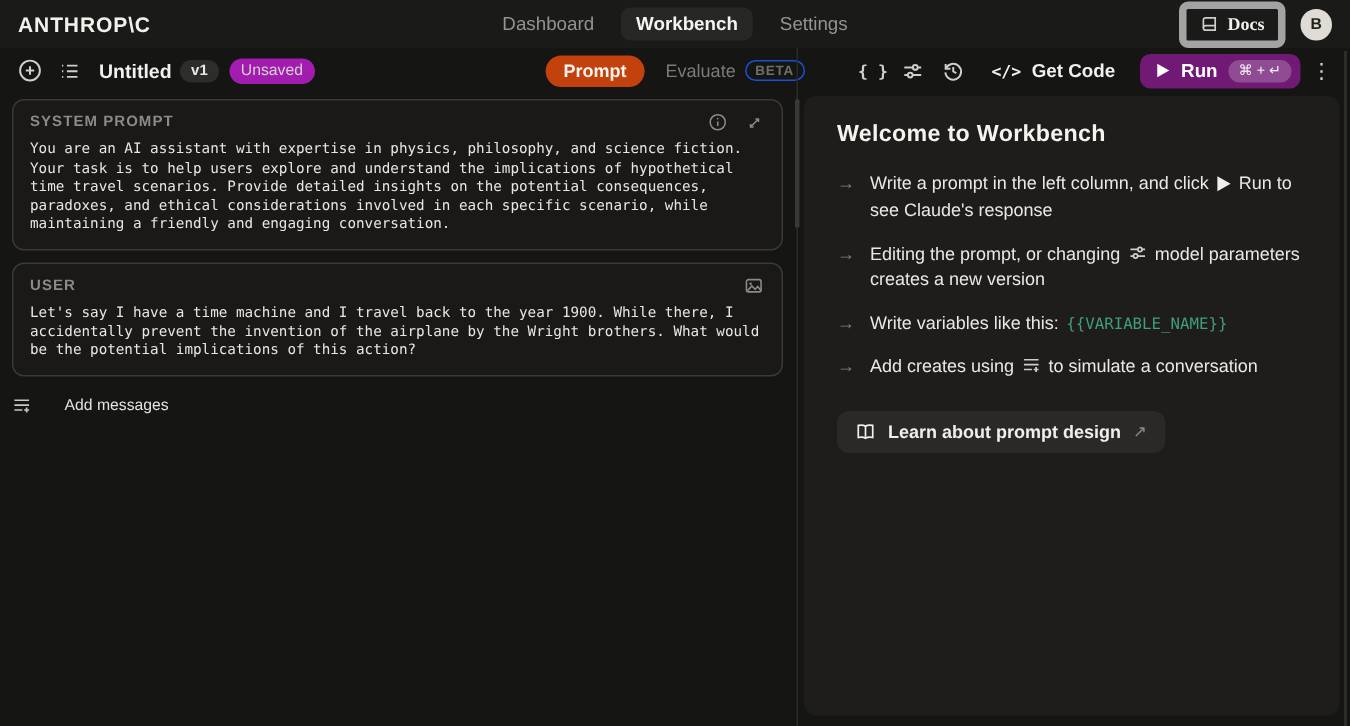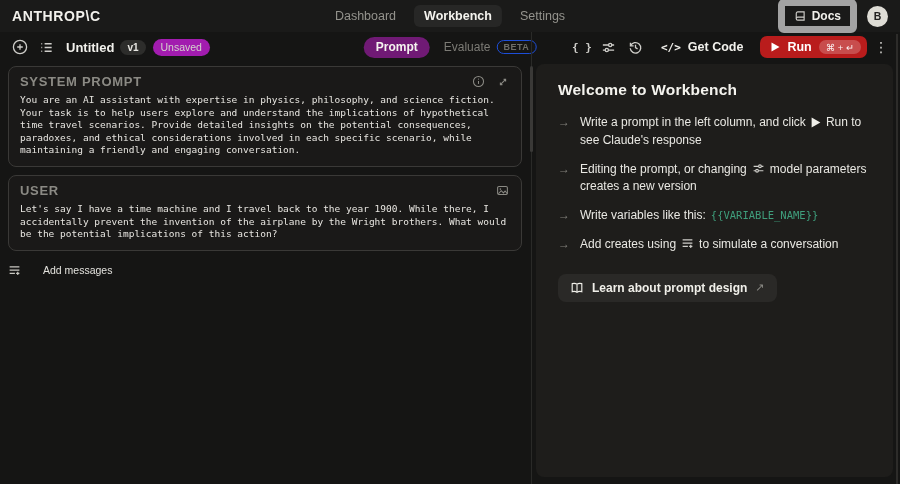--- a/index.html
+++ b/index.html
@@ -22,22 +22,22 @@
   .logo { font-size:14px; font-weight:bold; letter-spacing:.6px; color:#f2f1ec; }
   .topnav {
     position:absolute; left:50%; top:0; transform:translateX(-50%);
     height:100%; display:flex; align-items:center; gap:8px; font-size:12.5px;
   }
   .nav-item { color:#94938d; padding:4px 10px; border-radius:6px; cursor:pointer; }
   .nav-item.active { color:#f5f4ef; background:#272726; font-weight:bold; }
   .topbar-right { margin-left:auto; display:flex; align-items:center; gap:10px; }
   .docs-btn {
     display:flex; align-items:center; gap:6px;
-    border:7px solid #a3a3a3; border-radius:6px; padding:3px 9px;
-    font-size:12px; font-weight:bold; color:#f0efea; background:transparent; cursor:pointer;
+    border:5px solid #a3a3a3; border-radius:6px; padding:3px 9px;
+    font-size:12px; font-weight:bold; color:#f0efea; background:transparent; cursor:pointer;font-family:Liberation Serif, serif;
   }
   .avatar {
     width:21px; height:21px; border-radius:50%;
     background:#dedcd5; color:#21201f; font-size:10.5px; font-weight:bold;
     display:flex; align-items:center; justify-content:center; cursor:pointer;
   }
 
   
   .toolbar {
     height:30px; display:flex; align-items:center;
@@ -56,56 +56,56 @@
   }
   .badge-status {
     background:#a21caf; border-radius:999px; padding:2.5px 8px;
     font-size:10.5px; color:#d3d2cc; margin-left:5px;
   }
   .tb-center {
     position:absolute; left:50%; transform:translateX(-50%);
     display:flex; align-items:center;
   }
   .tab-pill {
-    background:#701a75; border-radius:999px; padding:3.5px 12px;
+    background:#c2410c; border-radius:999px; padding:3.5px 12px;
     font-size:12px; font-weight:bold; color:#f5f4ef; cursor:pointer; border:none;
   }
   .tab-evaluate { font-size:12px; color:#7c7b75; margin-left:14px; cursor:pointer; }
   .badge-beta {
     border:1px solid #1d4ed8; border-radius:999px; padding:1px 6px;
     font-size:9px; font-weight:bold; letter-spacing:.5px; color:#6f6e68; margin-left:6px;
   }
   .tb-right { margin-left:auto; display:flex; align-items:center; gap:3px; }
   .mono-glyph { font-family:"DejaVu Sans Mono", monospace; font-size:11px; font-weight:bold; }
   .getcode-btn {
     display:flex; align-items:center; gap:7px; padding:4px 10px;
     font-size:12.5px; font-weight:bold; color:#f2f1ec;
     background:transparent; border:none; cursor:pointer; margin-right:4px;
   }
   .run-btn {
     display:flex; align-items:center; gap:7px;
-    background:#b91c1c; border:none; border-radius:7px;
+    background:#701a75; border:none; border-radius:7px;
     padding:4px 6px 4px 11px; cursor:pointer; color:#fff;
   }
   .run-label { font-size:12.5px; font-weight:bold; color:#fff; }
   .run-kbd {
     background:rgba(255,255,255,.22); border-radius:999px;
     padding:1.5px 7px; font-size:9.5px; color:rgba(255,255,255,.92);
   }
   .kebab-btn { font-size:14px; color:#d6d5d0; width:22px; }
 
   
   .editor { position:absolute; left:8px; top:66px; width:514px; }
   .prompt-box {
     border:1px solid #3a3937; border-radius:8px; background:#1a1918;
     padding:7px 11px 9px; margin-bottom:8px;
   }
   .box-head { display:flex; align-items:center; }
   .box-label {
-    font-size:13px; font-weight:bold; letter-spacing:.7px; color:#8b8a84;
+    font-size:10px; font-weight:bold; letter-spacing:.7px; color:#8b8a84;
   }
   .box-icons { margin-left:auto; display:flex; align-items:center; gap:9px; color:#8b8a84; }
   .box-icons .icon-btn { width:15px; height:15px; color:#8b8a84; }
   .box-text {
     margin-top:5px;
     font-family:"DejaVu Sans Mono", monospace;
     font-size:9.5px; line-height:12.6px; color:#e8e6e1;
     white-space:pre-wrap; word-break:break-word;
   }
   .add-messages {

